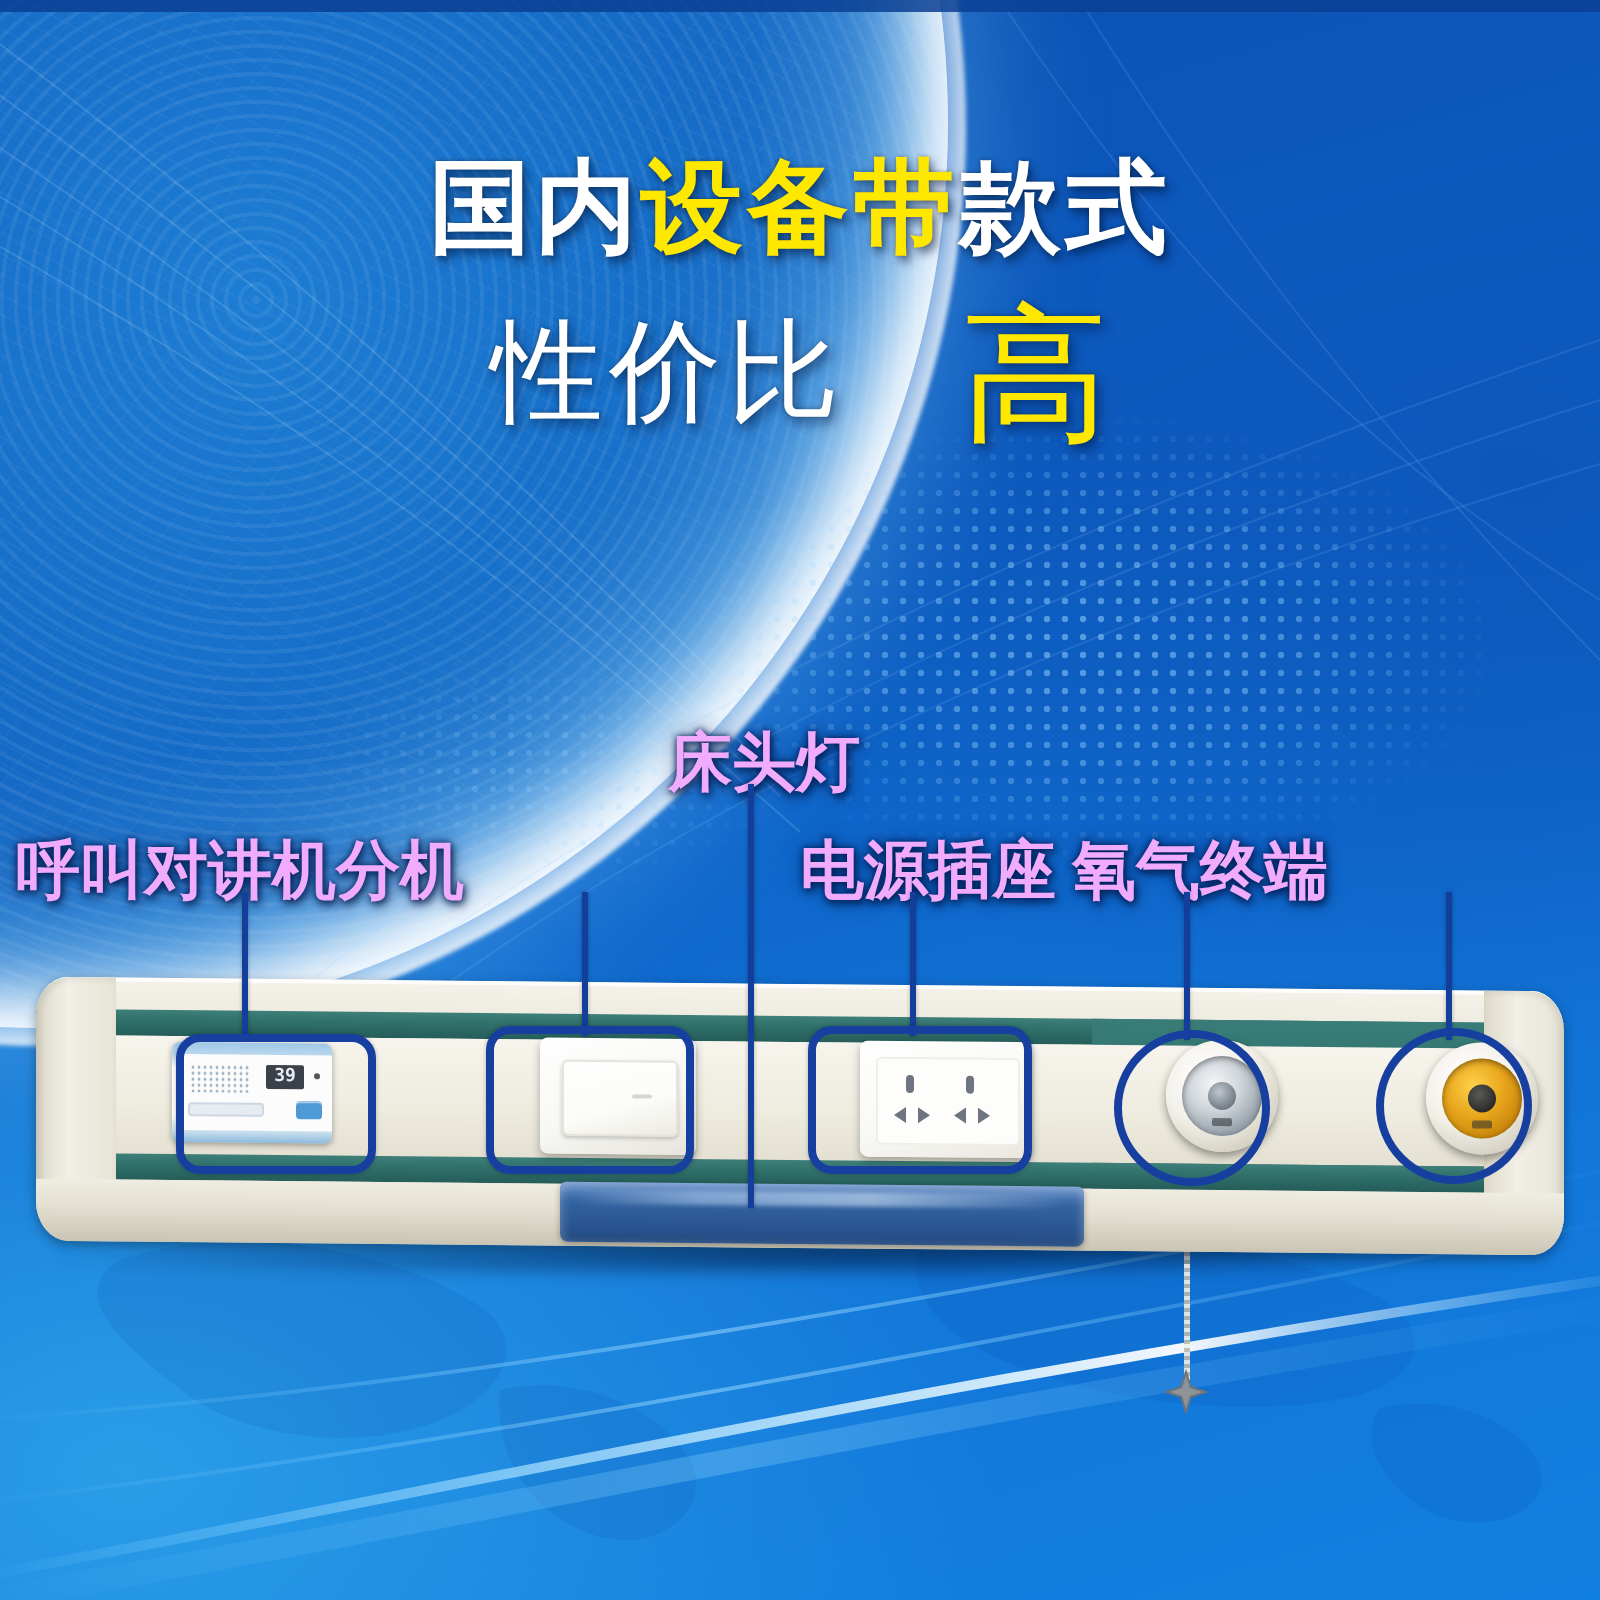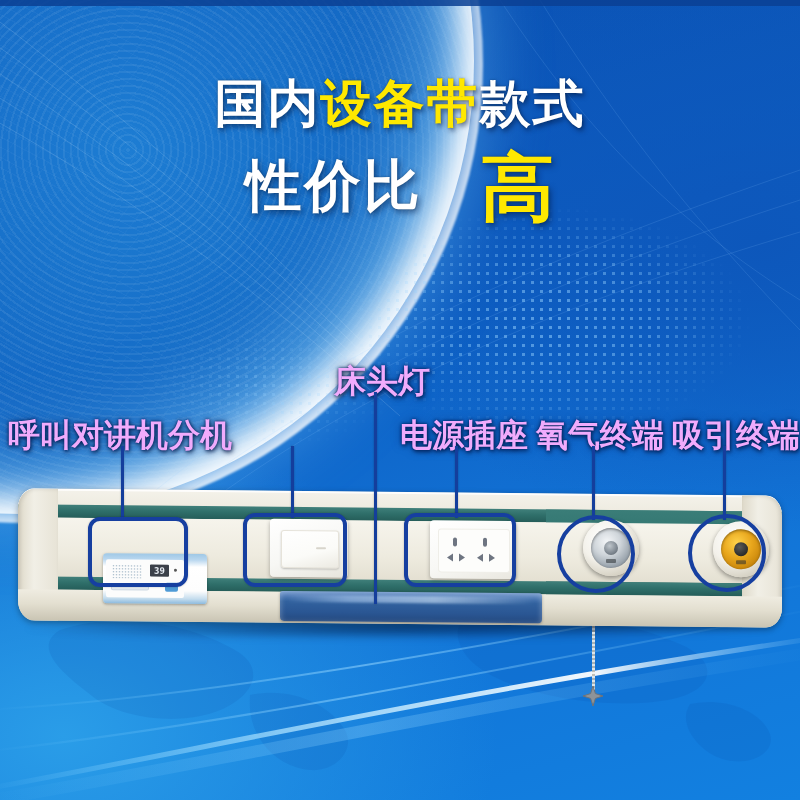--- a/index.html
+++ b/index.html
@@ -79,21 +79,21 @@
   
   .headline{position:absolute;left:0;top:78px;width:800px;text-align:center;z-index:6;}
   .h-line1{
     font-size:51px;font-weight:bold;letter-spacing:2px;line-height:1;
     color:#ffffff;
     text-shadow:0 0 2px rgba(0,0,0,.35),2px 3px 5px rgba(0,20,60,.55);
     white-space:nowrap;
   }
   .h-line1 .hl{color:#ffe800;}
   .h-line2{
-    margin-top:22px;font-size:56px;font-weight:bold;letter-spacing:3px;line-height:1;
+    margin-top:22px;font-size:56px;font-weight:normal;letter-spacing:3px;line-height:1;
     color:#ffffff;white-space:nowrap;
     text-shadow:0 0 2px rgba(0,0,0,.35),2px 3px 6px rgba(0,20,60,.55);
   }
   .h-line2 .spacer{display:inline-block;width:58px;}
   .h-line2 .big{color:#ffe800;font-size:74px;vertical-align:-8px;letter-spacing:0;}
 
   
   .labels{position:absolute;left:0;top:0;width:800px;height:500px;z-index:7;}
   .lbl{
     position:absolute;color:#f0abfc;font-weight:bold;font-size:32px;white-space:nowrap;
@@ -151,26 +151,25 @@
     box-shadow:inset 0 2px 6px rgba(255,255,255,.35),0 1px 3px rgba(0,0,0,.3);
   }
   .lamp-gloss{
     position:absolute;left:268px;top:104px;width:248px;height:7px;border-radius:4px;
     background:linear-gradient(90deg,rgba(255,255,255,0) 0%,rgba(200,225,255,.45) 25%,rgba(220,238,255,.55) 60%,rgba(255,255,255,0) 100%);
     filter:blur(1px);
   }
 
   
   .intercom{
-    position:absolute;left:85px;top:32px;width:104px;height:50px;
+    position:absolute;left:68px;top:32px;width:80px;height:50px;
     background:linear-gradient(180deg,#9fc8e6 0%,#b9d7ef 12%,#ffffff 26%,#fdfdfd 74%,#c4dced 90%,#8cbade 100%);
     border-radius:4px;
     box-shadow:0 1px 3px rgba(0,0,0,.35);
     overflow:hidden;
-    margin-top:32px;
   }
   .ic-body{position:absolute;left:3px;top:6px;width:78px;height:38px;background:#fcfcfc;border-radius:2px;}
   .ic-grille{
     position:absolute;left:9px;top:11px;width:30px;height:14px;
     background-image:radial-gradient(circle, #8ea7bb 0.7px, rgba(0,0,0,0) 0.9px);
     background-size:3px 3px;opacity:.9;
   }
   .ic-grille2{position:absolute;left:8px;top:30px;width:36px;height:5px;background:#e6ecf2;border-radius:2px;border:1px solid #cdd8e2;}
   .ic-disp{
     position:absolute;left:47px;top:11px;width:19px;height:12px;background:#3b4049;border-radius:1px;
@@ -306,21 +305,20 @@
   <div class="headline">
     <div class="h-line1"><span>国内</span><span class="hl">设备带</span><span>款式</span></div>
     <div class="h-line2"><span>性价比</span><span class="spacer"></span><span class="big">高</span></div>
   </div>
 
   <div class="labels">
     <div class="lbl" style="left:8px;top:414px;">呼叫对讲机分机</div>
     <div class="lbl" style="left:334px;top:360px;">床头灯</div>
     <div class="lbl" style="left:400px;top:414px;">电源插座</div>
     <div class="lbl" style="left:536px;top:414px;">氧气终端</div>
-    <div class="lbl" style="left:672px;top:414px;">吸引终端</div>
 
     <div class="leader" style="left:121px;top:446px;height:72px;"></div>
     <div class="leader" style="left:291px;top:446px;height:72px;"></div>
     <div class="leader" style="left:374px;top:392px;height:212px;"></div>
     <div class="leader" style="left:455px;top:446px;height:72px;"></div>
     <div class="leader" style="left:592px;top:446px;height:74px;"></div>
     <div class="leader" style="left:723px;top:446px;height:74px;"></div>
   </div>
 
   <div class="panel-wrap">

